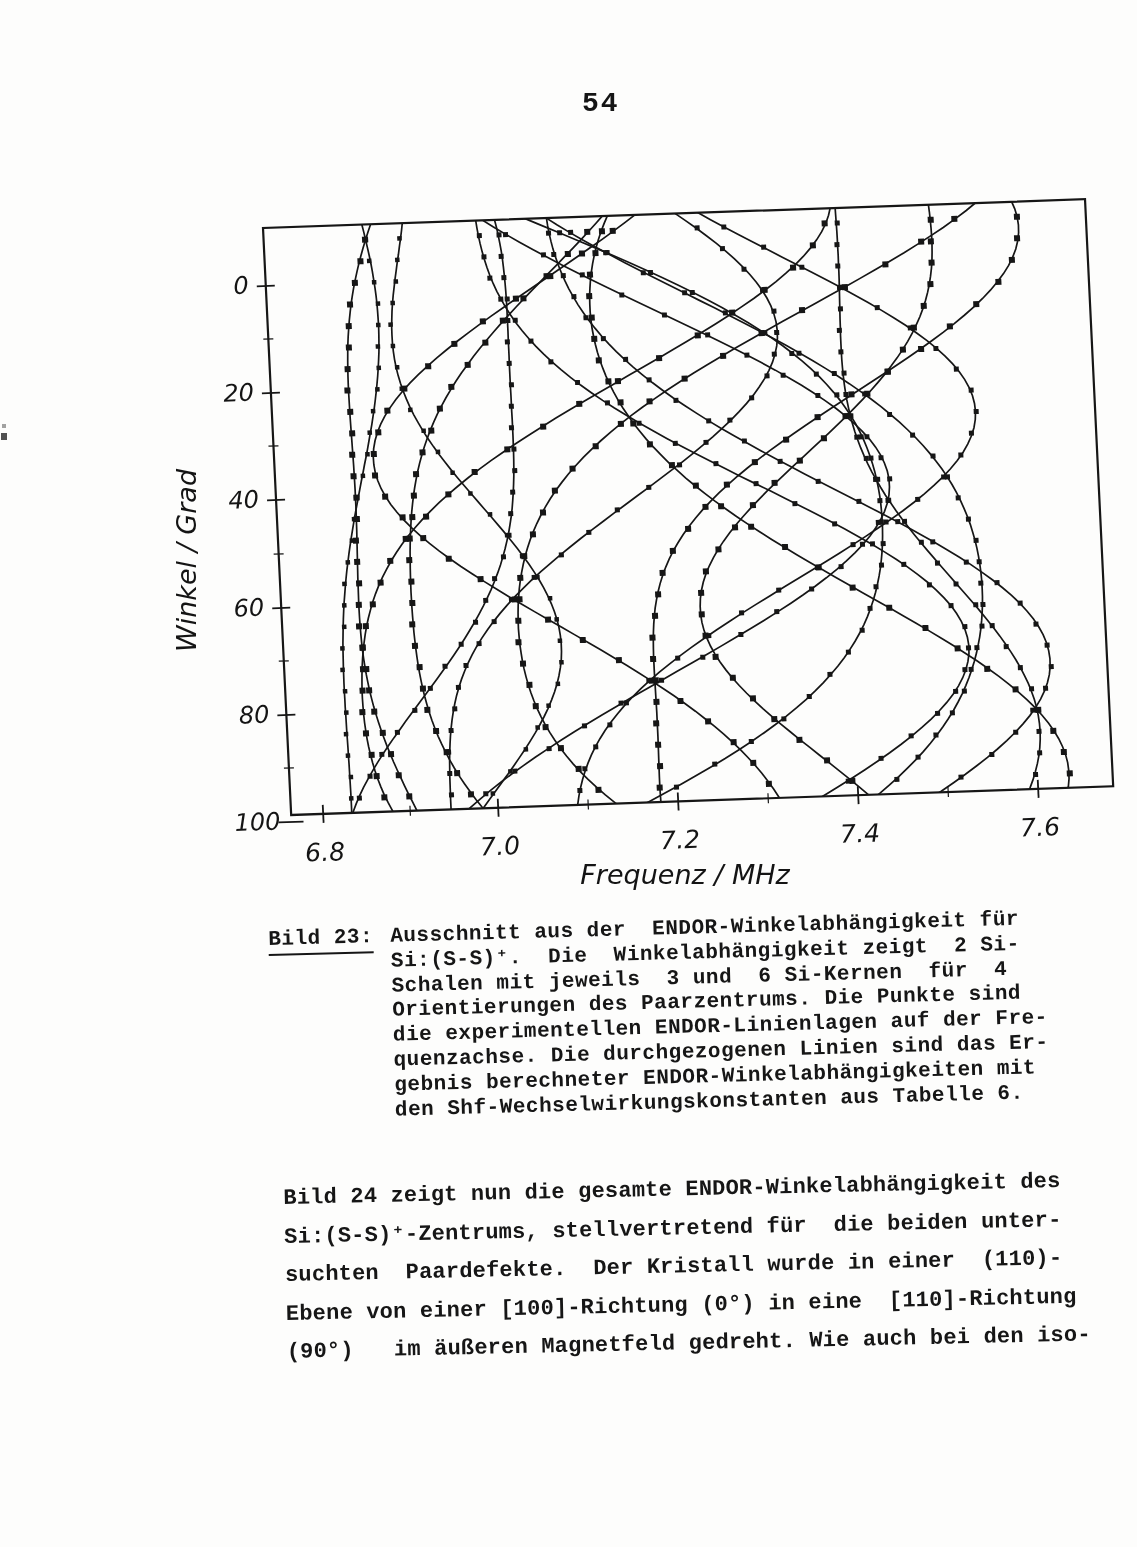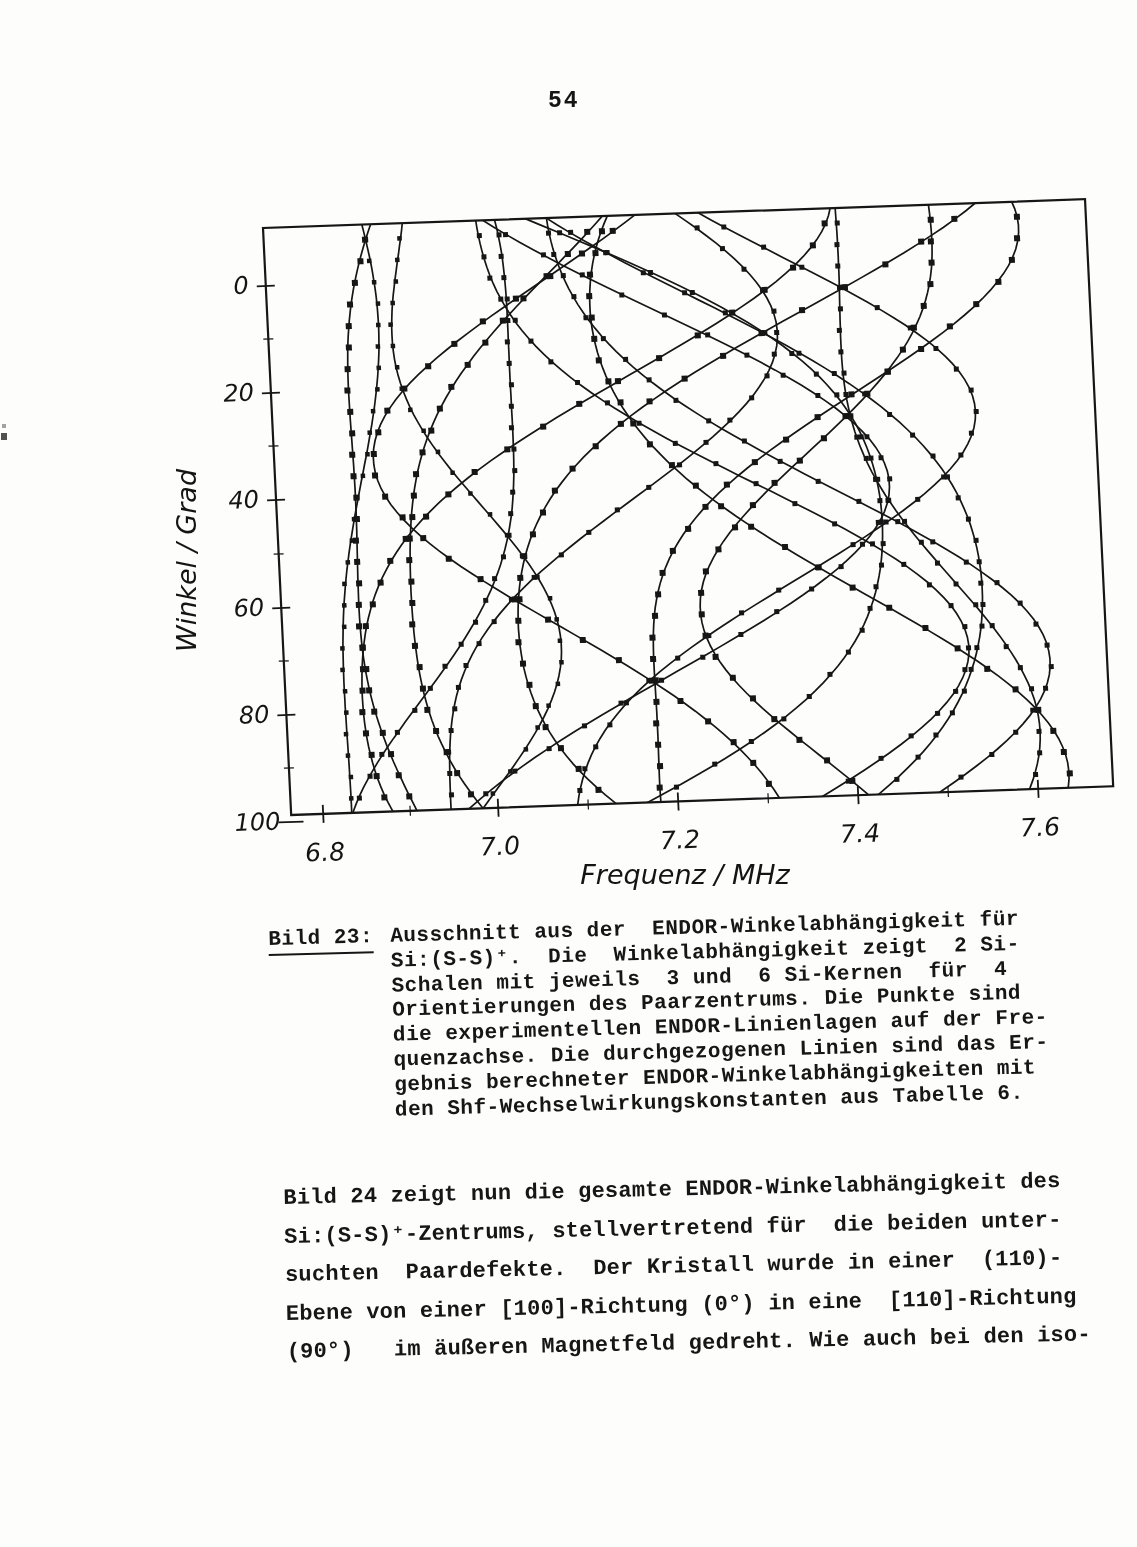--- a/index.html
+++ b/index.html
@@ -2,22 +2,22 @@
 <html><head>
 <meta charset="utf-8">
 <style>
   html,body{margin:0;padding:0;}
   body{
     width:1137px;height:1547px;position:relative;overflow:hidden;
     background:#fdfdfc;color:#1b1b1b;
     font-family:"Liberation Mono","DejaVu Sans Mono",monospace;
   }
   .page-number{
-    position:absolute;left:548px;top:88px;
-    font-size:23px;font-weight:bold;letter-spacing:2px;color:#151515;
+    position:absolute;left:582px;top:88px;
+    font-size:28px;font-weight:bold;letter-spacing:2px;color:#151515;
   }
   #chart-wrap{position:absolute;left:0;top:0;width:1137px;height:910px;}
   svg text{fill:#141414;}
   .tick-label{font:italic 24px "DejaVu Sans",sans-serif;}
   .tick-label.big{font-size:25px;}
   .axis-title{font:italic 27px "DejaVu Sans",sans-serif;}
   .frame,.tick{stroke:#161616;fill:none;}
   .frame{stroke-width:2.2;}
   .tick{stroke-width:1.8;}
   .tick.minor{stroke-width:1.2;}

